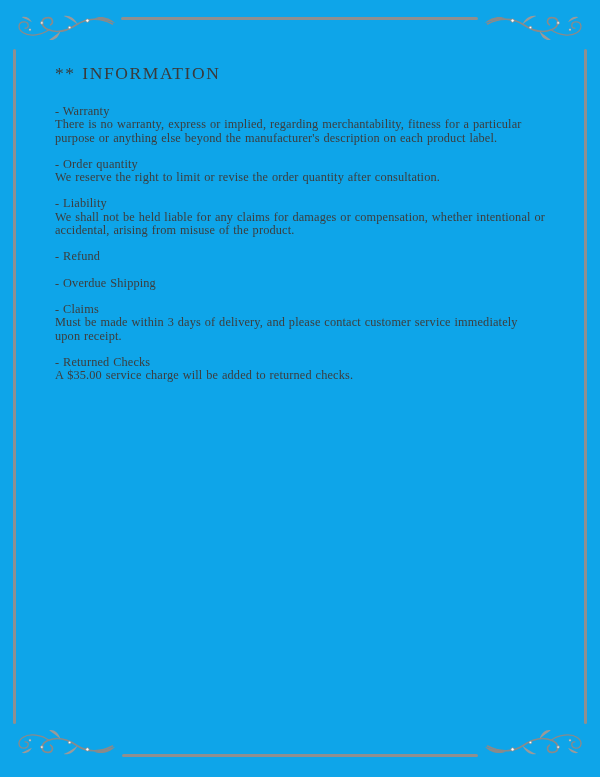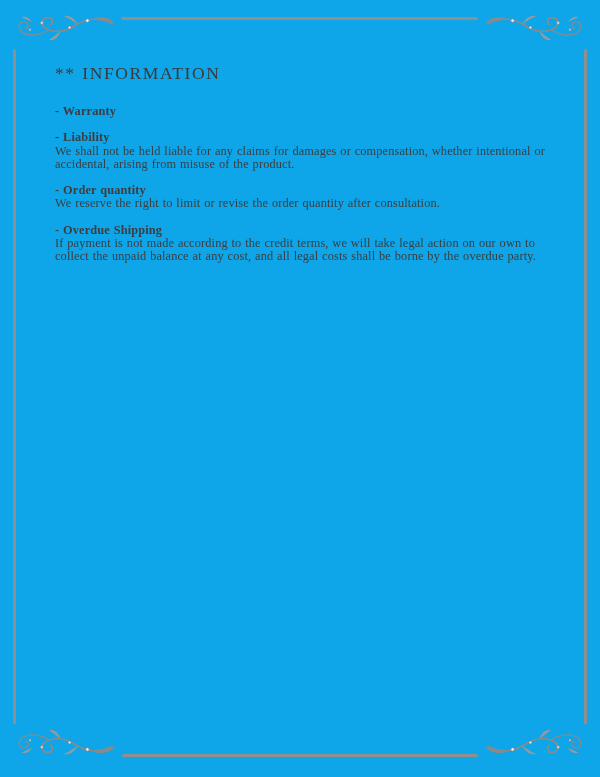--- a/index.html
+++ b/index.html
@@ -27,21 +27,21 @@
   .doc{
     position:absolute;left:55px;top:62px;width:522px;
     font-size:12.3px;line-height:13.3px;
     letter-spacing:0.15px;word-spacing:0.6px;
   }
   .doc-title{
     font-size:17.5px;line-height:22px;letter-spacing:1.6px;
     font-weight:normal;margin:0 0 21px 0;color:#3a3a3a;
   }
   .section{margin:0 0 13px 0;}
-  .section-heading{margin:0;font-weight:bold;}
+  .section-heading{margin:0;}
   .section-body{margin:0;white-space:pre-line;}
 </style>
 </head>
 <body>
 
 <div class="page">
 
   <svg class="defs" aria-hidden="true">
     <defs>
       <g id="flourish" fill="none" stroke="#8a8a8a">
@@ -75,42 +75,52 @@
     </svg>
   <svg class="orn br" viewBox="0 0 320 100">
       <use href="#flourish"></use>
     </svg>
 
   <div class="doc">
     <h1 class="doc-title">** INFORMATION</h1>
 
     <div class="section">
       <p class="section-heading">- Warranty</p>
+      <p class="section-body">There is no warranty, express or implied, regarding merchantability, fitness for a particular
+purpose or anything else beyond the manufacturer's description on each product label.</p>
+    </div>
+
+    <div class="section">
+      <p class="section-heading">- Order quantity</p>
+      <p class="section-body">We reserve the right to limit or revise the order quantity after consultation.</p>
     </div>
 
     <div class="section">
       <p class="section-heading">- Liability</p>
       <p class="section-body">We shall not be held liable for any claims for damages or compensation, whether intentional or
 accidental, arising from misuse of the product.</p>
     </div>
 
+
     <div class="section">
-      <p class="section-heading">- Order quantity</p>
-      <p class="section-body">We reserve the right to limit or revise the order quantity after consultation.</p>
+      <p class="section-heading">- Refund</p>
     </div>
 
+    <div class="section">
+      <p class="section-heading">- Overdue Shipping</p>
+    </div>
 
     <div class="section">
     </div>
 
     <div class="section">
-      <p class="section-heading">- Overdue Shipping</p>
-      <p class="section-body">If payment is not made according to the credit terms, we will take legal action on our own to
-collect the unpaid balance at any cost, and all legal costs shall be borne by the overdue party.</p>
+      <p class="section-heading">- Claims</p>
+      <p class="section-body">Must be made within 3 days of delivery, and please contact customer service immediately
+upon receipt.</p>
     </div>
 
     <div class="section">
+      <p class="section-heading">- Returned Checks</p>
+      <p class="section-body">A $35.00 service charge will be added to returned checks.</p>
     </div>
-
-
   </div>
 
 </div>
 
 </body></html>

